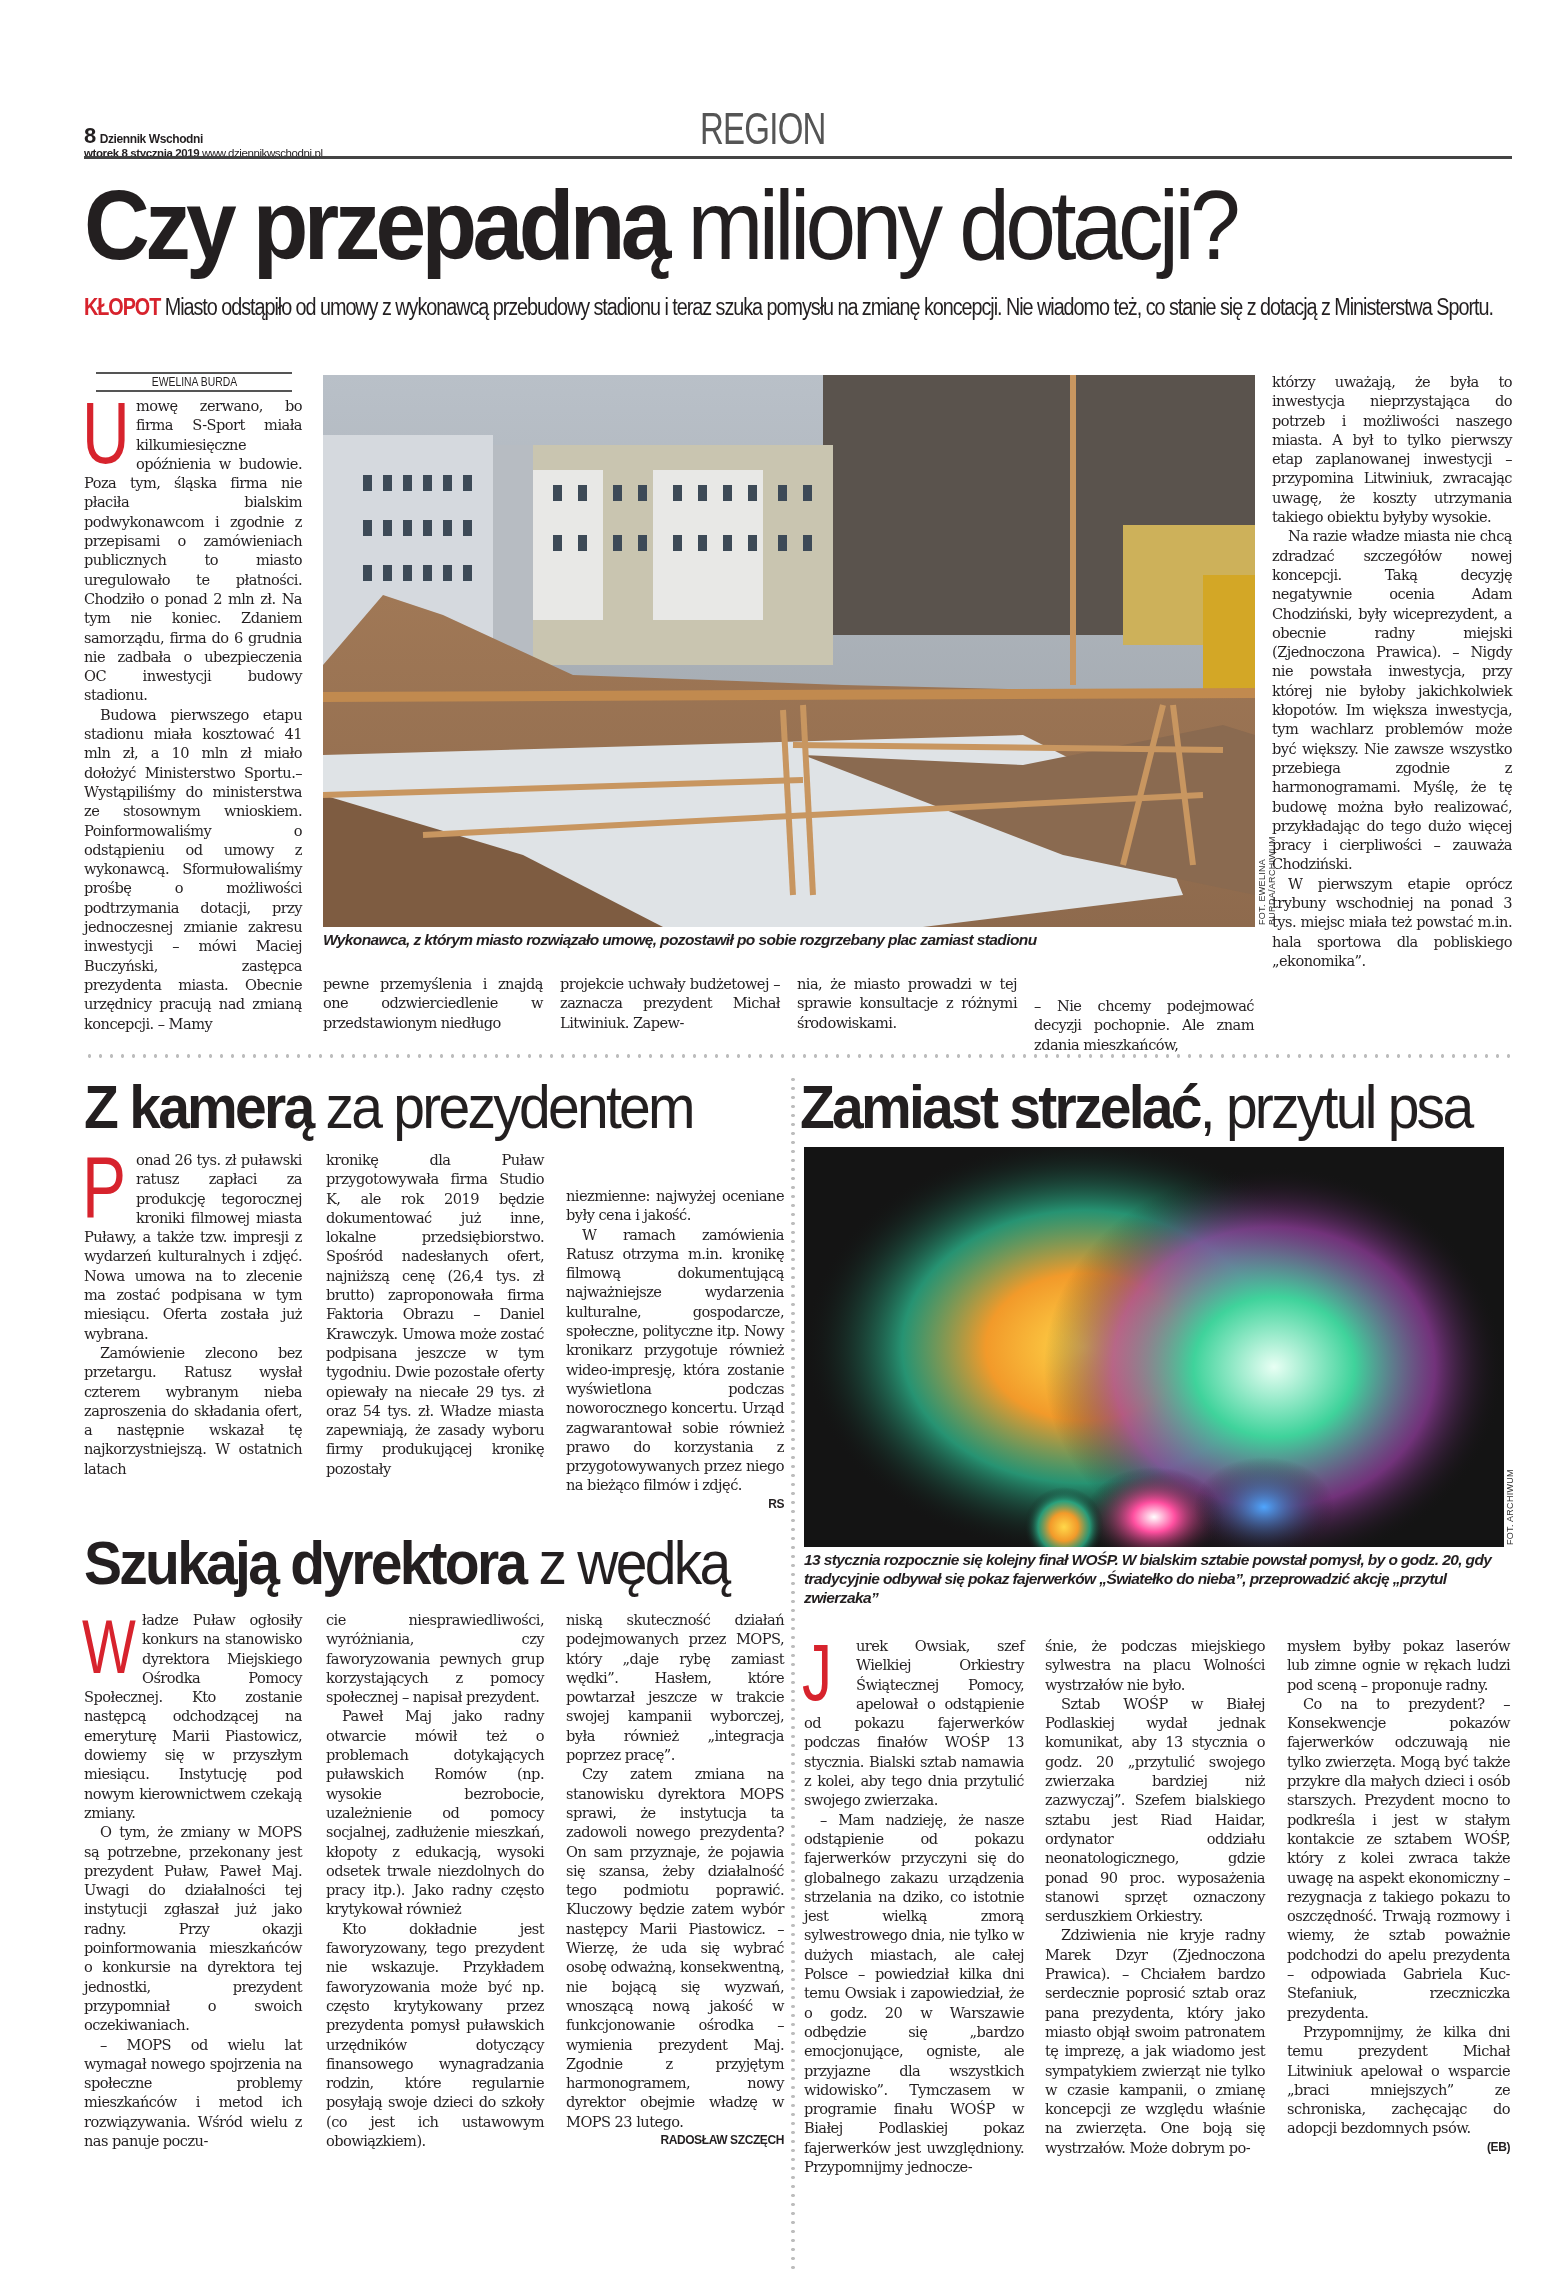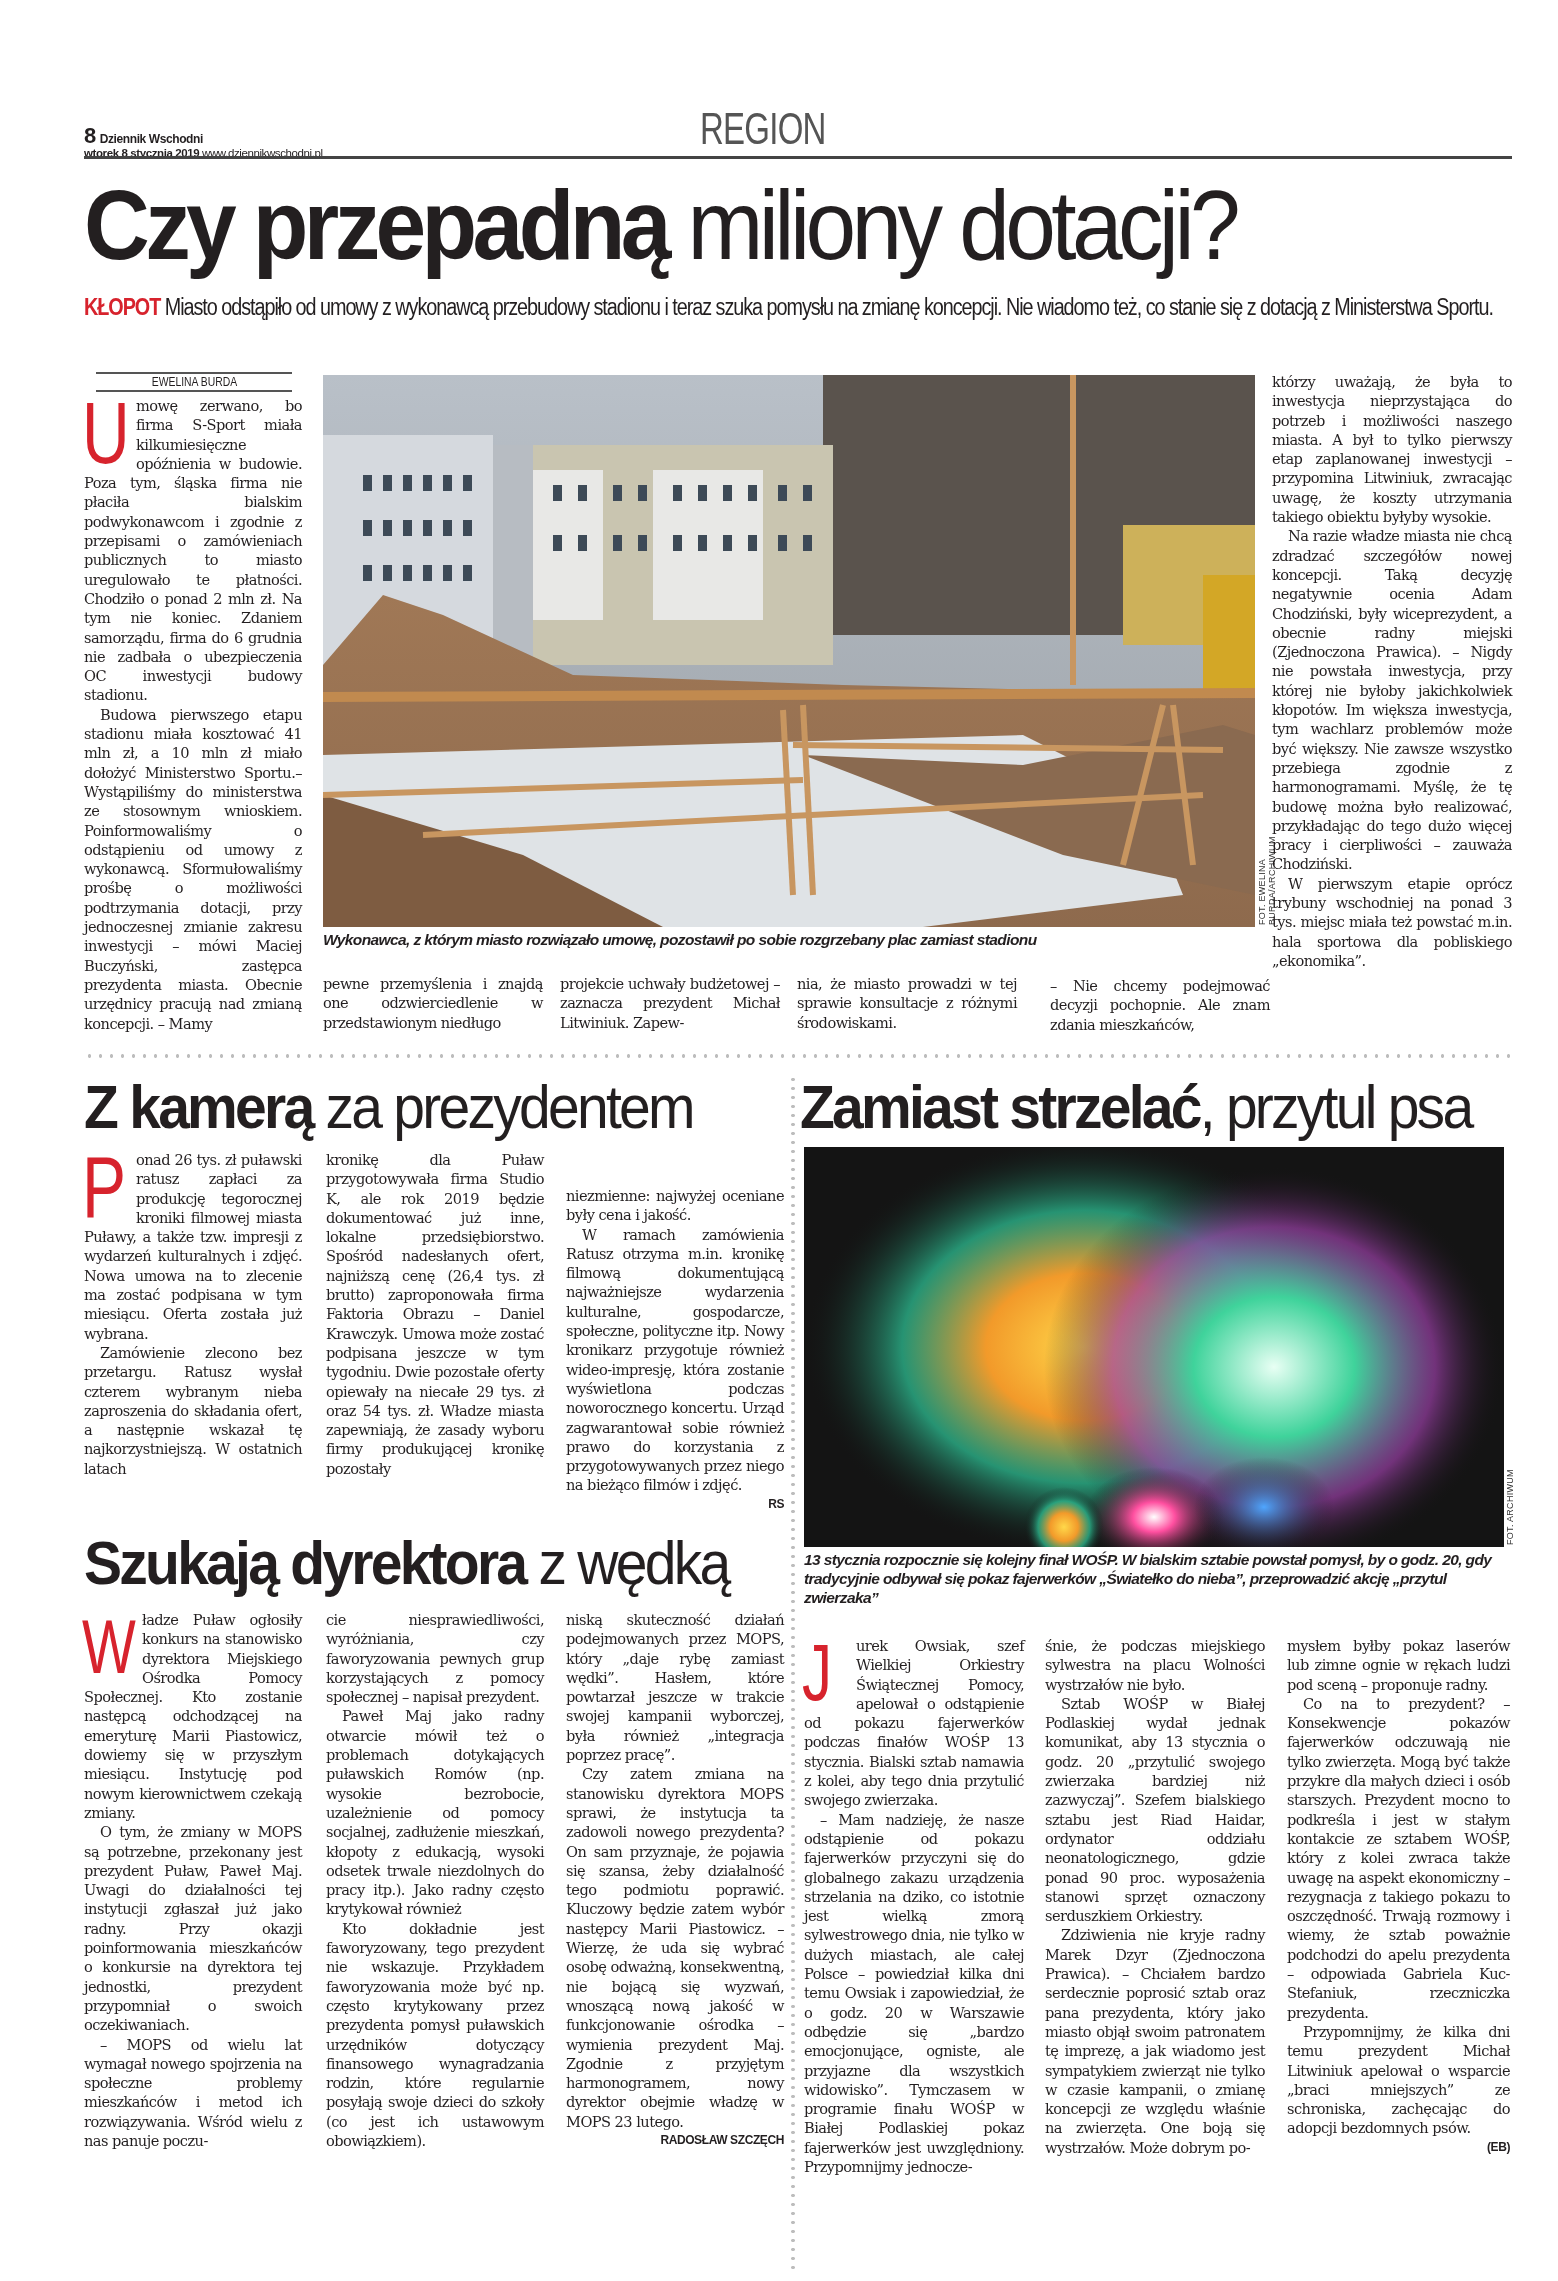--- a/index.html
+++ b/index.html
@@ -148,21 +148,21 @@
       <line x1="750" y1="0" x2="750" y2="310"></line>
     </g>
   </svg>
 </div>
 <div class="abs credit" style="left:1257px; top:780px; height:145px;">FOT. EWELINA BURDA/ARCHIWUM</div>
 <div class="abs caption" style="left:323px; top:930px; width:940px;">Wykonawca, z którym miasto rozwiązało umowę, pozostawił po sobie rozgrzebany plac zamiast stadionu</div>
 
 <div class="abs col" style="left:323px; top:974px; width:220px;">pewne przemyślenia i znajdą one odzwierciedlenie w przedstawionym niedługo</div>
 <div class="abs col" style="left:560px; top:974px; width:220px;">projekcie uchwały budżetowej – zaznacza prezydent Michał Litwiniuk. Zapew-</div>
 <div class="abs col" style="left:797px; top:974px; width:220px;">nia, że miasto prowadzi w tej sprawie konsultacje z różnymi środowiskami.</div>
-<div class="abs col" style="left:1034px; top:976px; width:220px;margin-left:16px;">– Nie chcemy podejmować decyzji pochopnie. Ale znam zdania mieszkańców,</div>
+<div class="abs col" style="left:1034px; top:996px; width:220px;">– Nie chcemy podejmować decyzji pochopnie. Ale znam zdania mieszkańców,</div>
 
 <div class="abs col" style="left:1272px; top:372px; width:240px;">
   <p>którzy uważają, że była to inwestycja nieprzystająca do potrzeb i możliwości naszego miasta. A był to tylko pierwszy etap zaplanowanej inwestycji – przypomina Litwiniuk, zwracając uwagę, że koszty utrzymania takiego obiektu byłyby wysokie.</p>
   <p class="ind">Na razie władze miasta nie chcą zdradzać szczegółów nowej koncepcji. Taką decyzję negatywnie ocenia Adam Chodziński, były wiceprezydent, a obecnie radny miejski (Zjednoczona Prawica). – Nigdy nie powstała inwestycja, przy której nie byłoby jakichkolwiek kłopotów. Im większa inwestycja, tym wachlarz problemów może być większy. Nie zawsze wszystko przebiega zgodnie z harmonogramami. Myślę, że tę budowę można było realizować, przykładając do tego dużo więcej pracy i cierpliwości – zauważa Chodziński.</p>
   <p class="ind">W pierwszym etapie oprócz trybuny wschodniej na ponad 3 tys. miejsc miała też powstać m.in. hala sportowa dla pobliskiego „ekonomika”.</p>
 </div>
 
 <div class="abs dot-h" style="left:84px; top:1054px; width:1428px;"></div>
 <div class="abs dot-v" style="left:791px; top:1075px; height:1200px;"></div>
 

